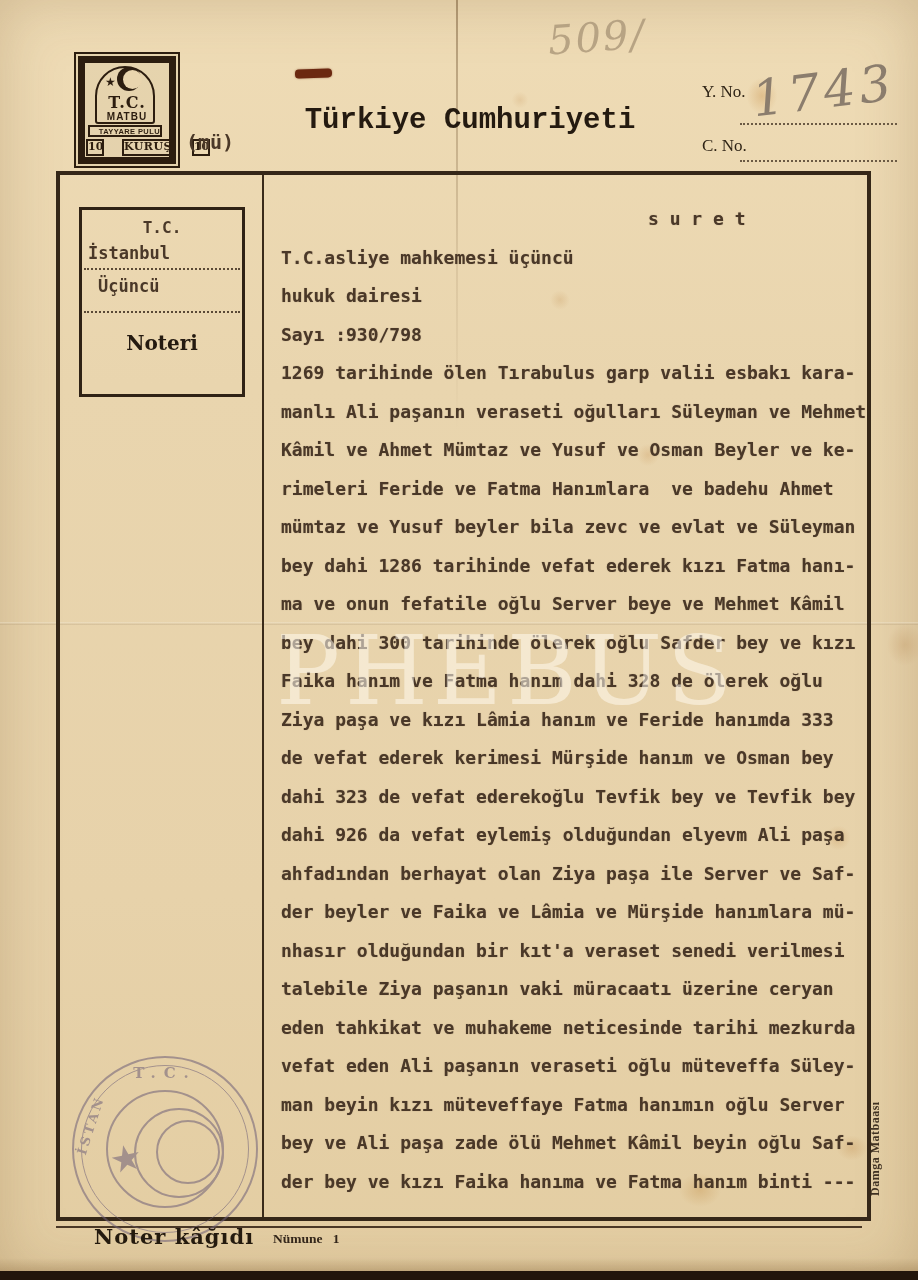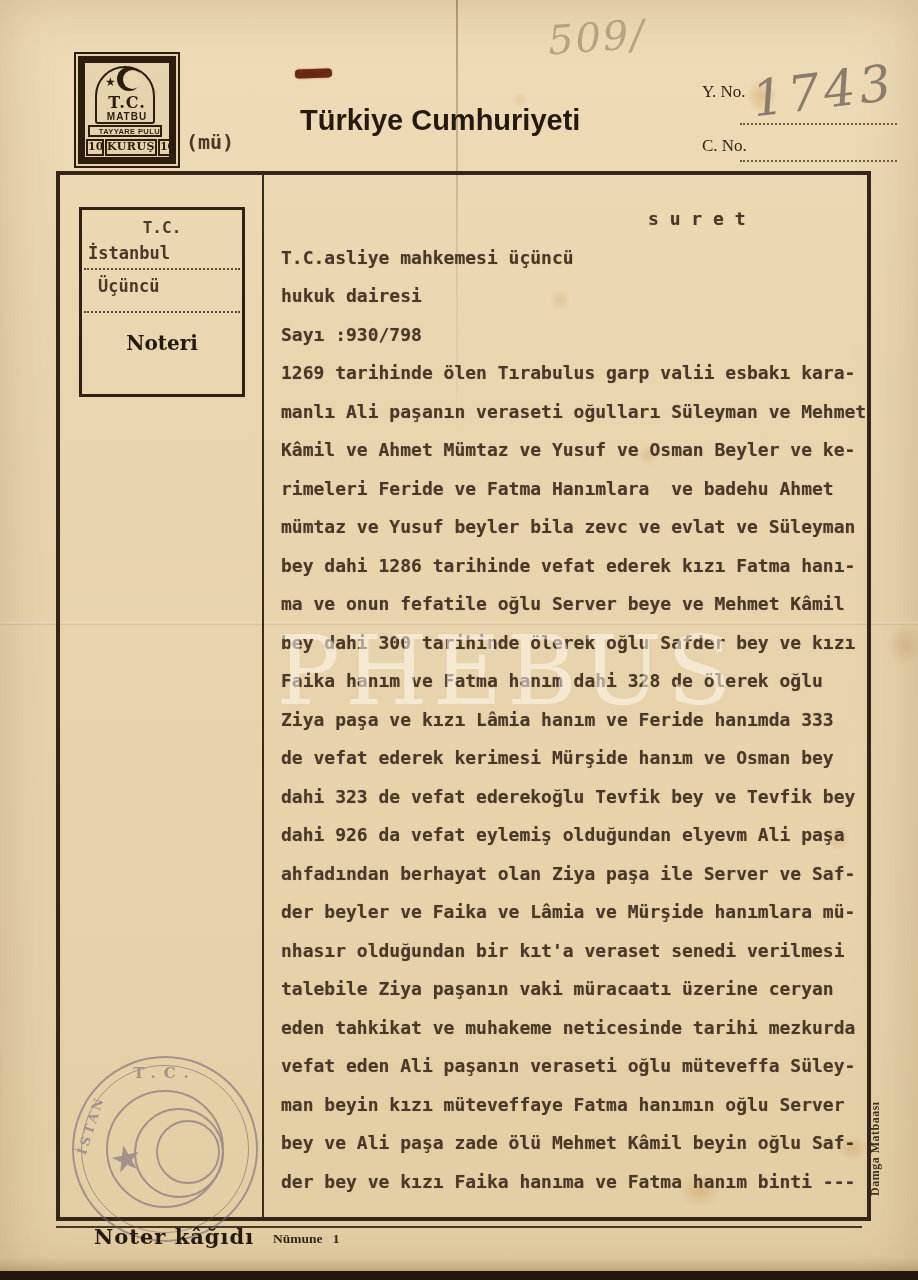--- a/index.html
+++ b/index.html
@@ -31,29 +31,29 @@
   .cres-a{position:absolute;left:8px;top:0;width:24px;height:24px;border-radius:50%;background:#2c1d0f;}
   .cres-b{position:absolute;left:14px;top:3px;width:19px;height:19px;border-radius:50%;background:#e9d5ae;}
   .cres-star{position:absolute;left:-4px;top:8px;font-size:12px;color:#2c1d0f;}
   .stamp-tc{position:absolute;left:0;top:30px;width:100%;text-align:center;
     font-family:"DejaVu Serif",serif;font-weight:bold;font-size:16px;letter-spacing:1px;color:#2c1d0f;}
   .stamp-matbu{position:absolute;left:0;top:48px;width:100%;text-align:center;
     font-family:Liberation Sans, sans-serif;font-weight:bold;font-size:10px;letter-spacing:1px;color:#2c1d0f;}
   .stamp-banner{position:absolute;left:3px;top:62px;width:74px;height:12px;border:2px solid #2c1d0f;
     box-sizing:border-box;text-align:right;font-family:"Liberation Sans",sans-serif;font-weight:bold;
     font-size:7.5px;line-height:9px;letter-spacing:.4px;color:#2c1d0f;}
-  .stamp-row{position:absolute;left:1px;top:76px;width:78px;height:17px;display:flex;gap:1px;}
+  .stamp-row{position:absolute;left:1px;top:76px;width:78px;height:17px;display:flex;gap:18px;}
   .stamp-cell{border:2px solid #2c1d0f;box-sizing:border-box;text-align:center;
     font-family:"DejaVu Serif",serif;font-weight:bold;font-size:11px;line-height:12px;color:#2c1d0f;}
   .c10{width:18px;} .ckurus{flex:1;letter-spacing:.5px;}
   
   .mu{position:absolute;left:186px;top:130px;font-family:"DejaVu Sans Mono",monospace;
     font-weight:bold;font-size:20px;color:#4a3828;}
-  .title{position:absolute;left:300px;top:104px;width:340px;
-    font-family:Liberation Sans, sans-serif;font-weight:bold;font-size:29px;color:#241a10;}
+  .title{position:absolute;left:300px;top:104px;width:340px;text-align:center;
+    font-family:Liberation Mono, monospace;font-weight:bold;font-size:29px;color:#241a10;}
   .no-label{position:absolute;font-size:17px;color:#2f2416;font-family:"Liberation Serif",serif;}
   .yno{left:702px;top:82px;} .cno{left:702px;top:136px;}
   .no-line{position:absolute;border-bottom:2px dotted #6b5a44;width:157px;height:1px;}
   .yno-line{left:740px;top:122px;} .cno-line{left:740px;top:159px;}
   .pencil{font-family:"DejaVu Serif",serif;font-style:italic;color:#8b7d6d;}
   .yno-val{position:absolute;left:752px;top:62px;font-size:50px;letter-spacing:4px;
     transform:rotate(-7deg);}
   .p509{position:absolute;left:548px;top:14px;font-size:40px;letter-spacing:2px;
     color:rgba(165,146,116,.75);transform:rotate(-4deg);}
   .redmark{position:absolute;left:295px;top:69px;width:37px;height:9px;background:#6b2810;

